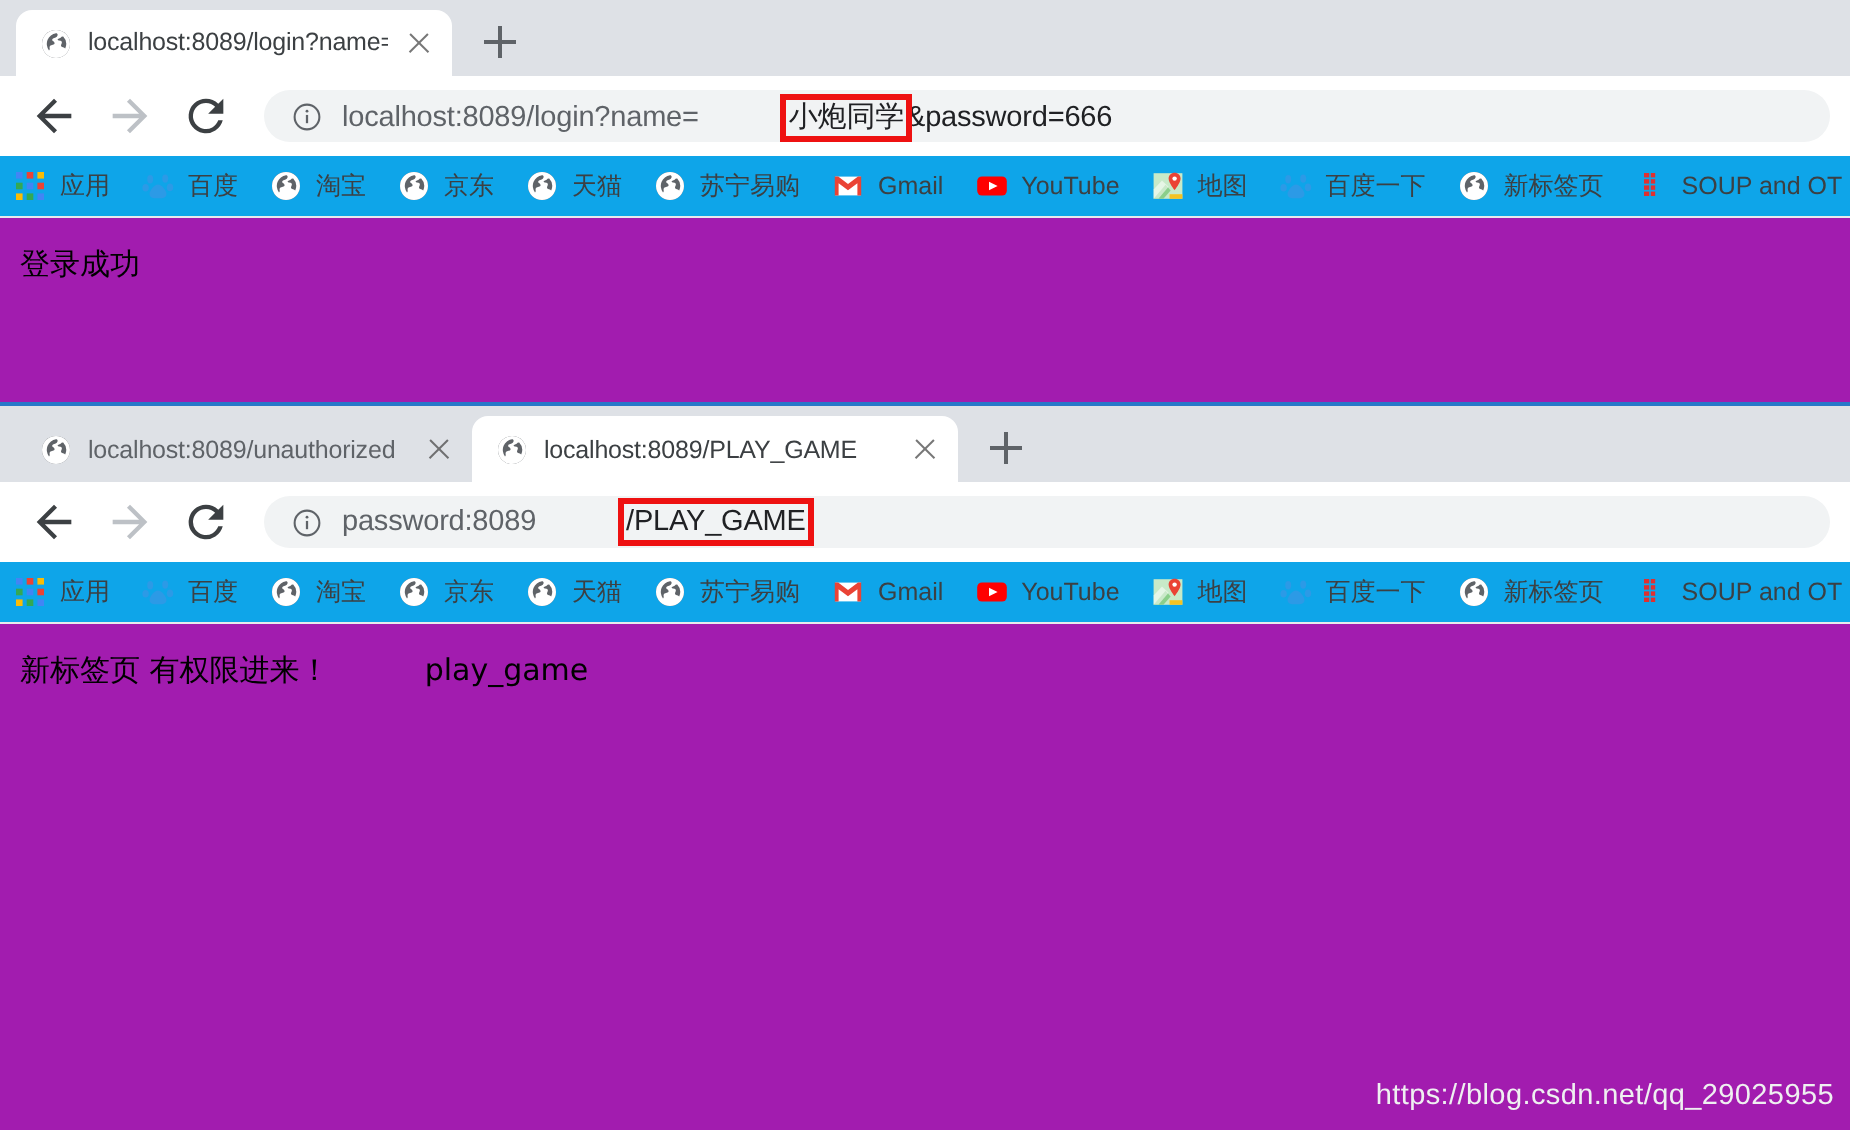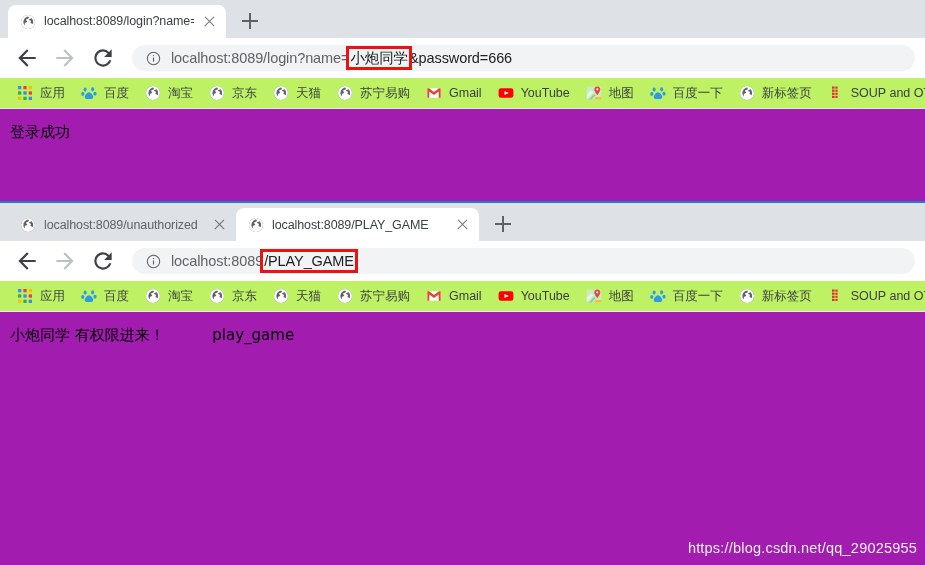--- a/index.html
+++ b/index.html
@@ -148,28 +148,28 @@
     white-space: nowrap;
     letter-spacing: -0.1px;
     font-family: "Liberation Sans", "DejaVu Sans", sans-serif;
   }
   .url .dim { color: #5f6368; }
   .url .boxed {
     outline: 3px solid #ee1111;
     position: relative;
     padding: 1px 1px;
     z-index: 5;
+    margin-left: 44px;
   }
 
   .bookmarks {
     height: 31px;
-    background: #bef264;
+    background: #0ea5e9;
     display: flex;
     align-items: center;
-    padding-left: 10px;
     box-sizing: border-box;
     overflow: hidden;
     border-bottom: 1px solid #e8eaed;
   }
   .bm {
     display: flex;
     align-items: center;
     height: 24px;
     padding: 0 7px;
     margin-right: 2px;
@@ -470,21 +470,21 @@
       </svg>
     </div>
     <div class="omnibox">
       <span class="info-icon">
         <svg width="15" height="15" viewBox="0 0 16 16">
           <circle cx="8" cy="8" r="6.6" fill="none" stroke="#5f6368" stroke-width="1.1"></circle>
           <rect x="7.4" y="6.9" width="1.2" height="4.4" fill="#5f6368"></rect>
           <circle cx="8" cy="4.9" r="0.75" fill="#5f6368"></circle>
         </svg>
       </span>
-      <span class="url"><span class="dim">localhost:8089</span><span class="boxed">/PLAY_GAME</span><span></span></span>
+      <span class="url"><span class="dim">password:8089</span><span class="boxed">/PLAY_GAME</span><span></span></span>
     </div>
   </div>
 
   <div class="bookmarks">
     <div class="bm">
       <span class="bmicon">
         <svg width="16" height="16" viewBox="0 0 16 16">
           <rect x="1" y="1" width="3.3" height="3.3" fill="#4285f4"></rect>
           <rect x="6.35" y="1" width="3.3" height="3.3" fill="#ea4335"></rect>
           <rect x="11.7" y="1" width="3.3" height="3.3" fill="#fbbc05"></rect>
@@ -620,17 +620,17 @@
           <rect x="7.4" y="7.7" width="2.2" height="2.2" fill="#e03030"></rect>
           <rect x="4" y="10.8" width="2.6" height="2.2" fill="#e03030"></rect>
           <rect x="7.4" y="10.8" width="2.2" height="2.2" fill="#e03030"></rect>
         </svg>
       </span>
       <span class="bmlabel">SOUP and OT</span>
     </div>
   </div>
 
   <div class="page">
-    <div class="page-text"><span>小炮同学 有权限进来！</span>&nbsp;&nbsp;<span class="mono">play_game</span></div>
+    <div class="page-text"><span>新标签页 有权限进来！</span>&nbsp;&nbsp;<span class="mono">play_game</span></div>
   </div>
 </div>
 
 <div class="watermark">https://blog.csdn.net/qq_29025955</div>
 
 </body></html>

